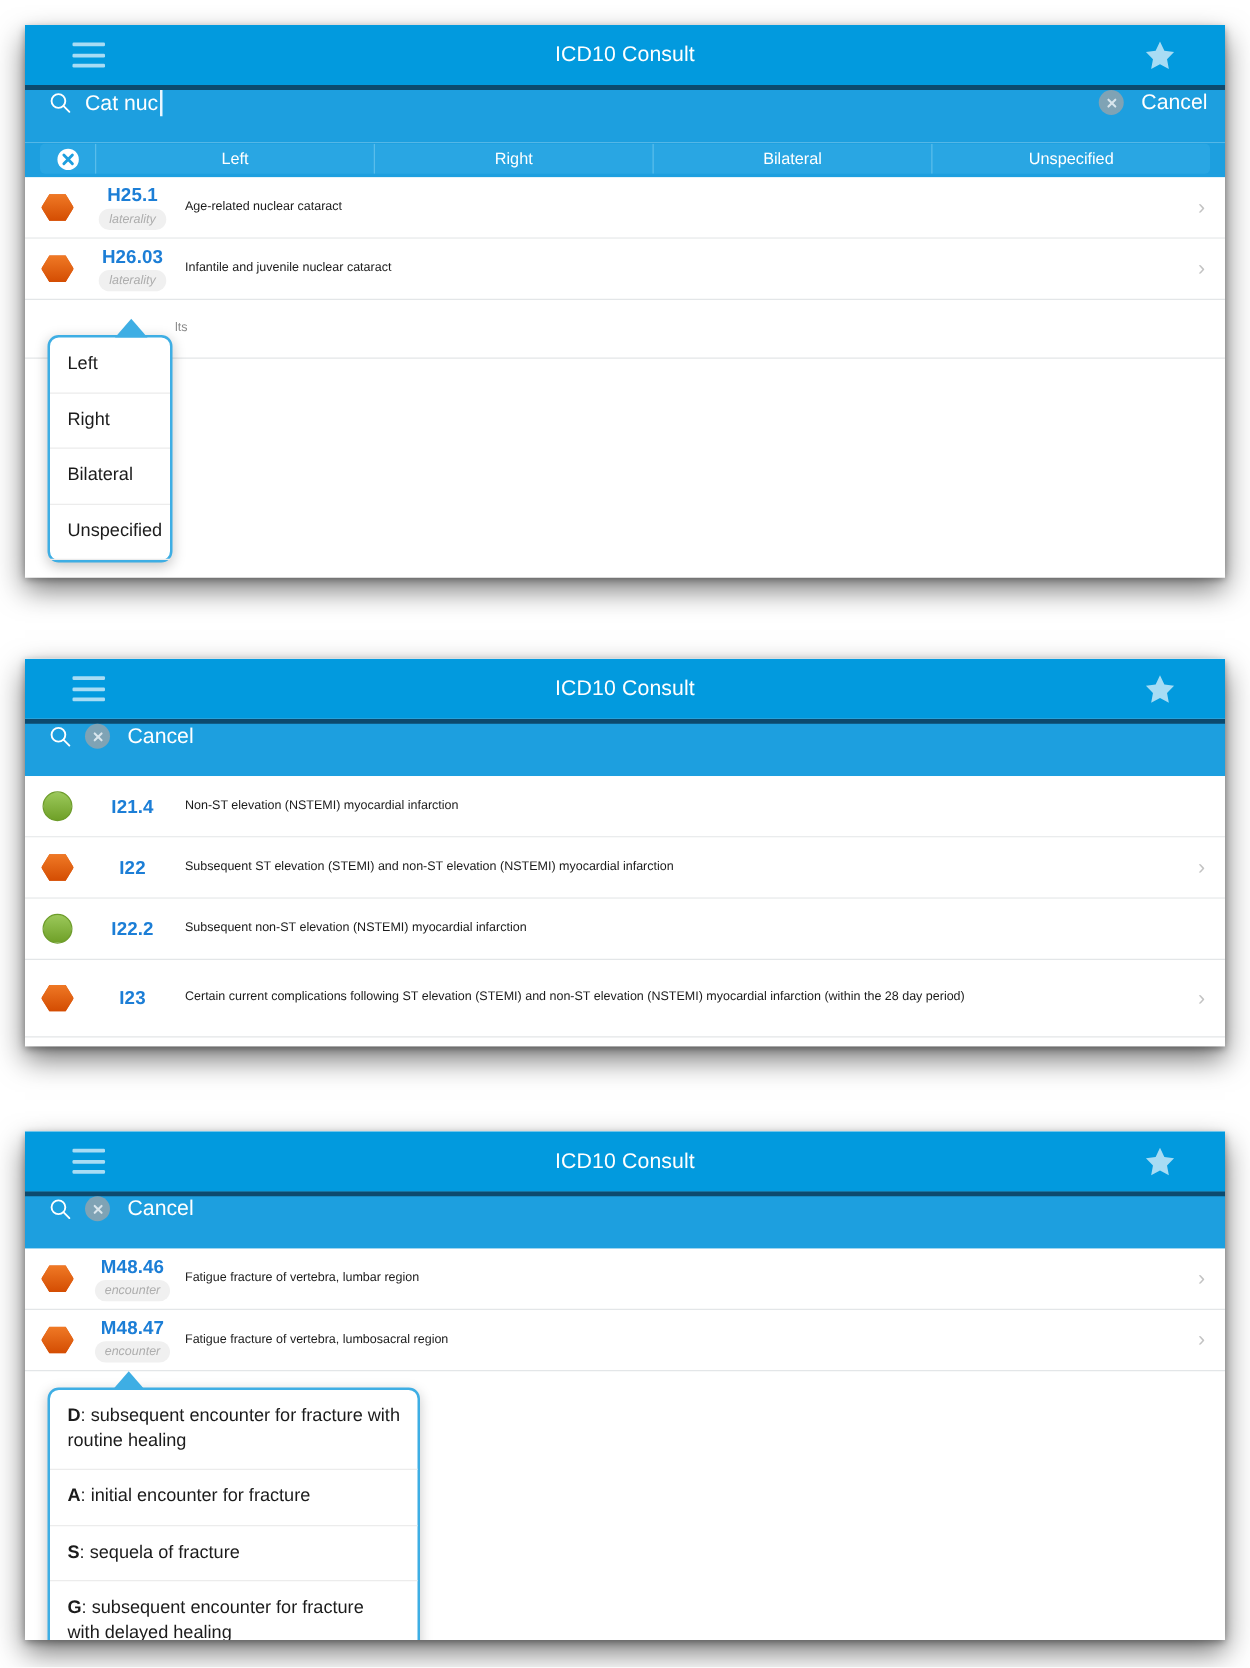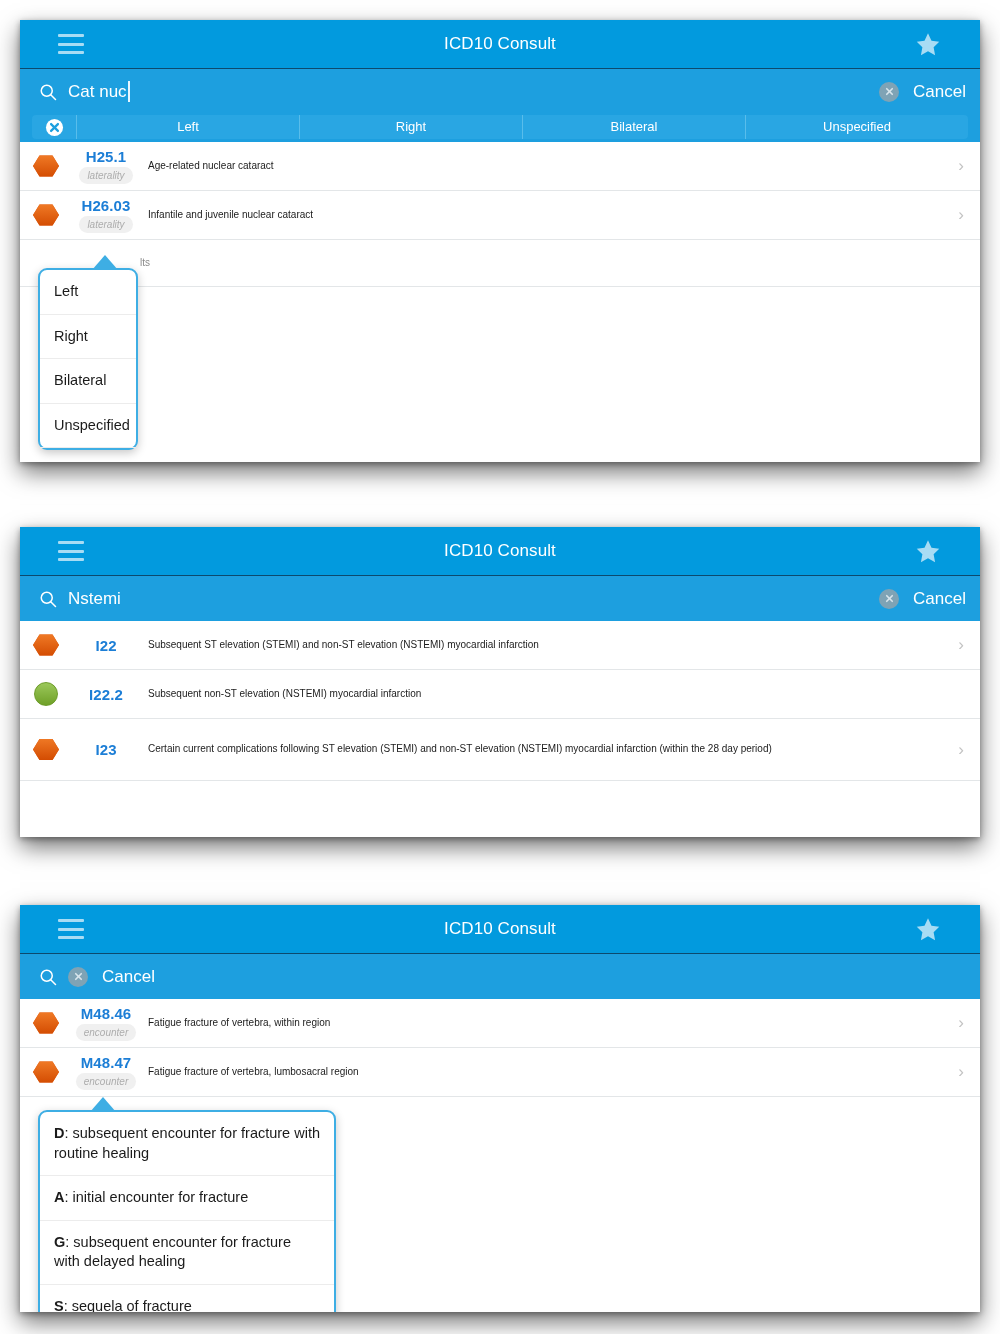--- a/index.html
+++ b/index.html
@@ -35,22 +35,22 @@
   }
   .hamburger { position:relative; z-index:2; width:26px; height:20px; display:flex; flex-direction:column; justify-content:space-between; cursor:pointer; }
   .hamburger i { display:block; height:3px; border-radius:1px; background:#a8dcf4; }
   .nav-spacer { flex:1; }
   .star-btn { position:relative; z-index:2; cursor:pointer; line-height:0; }
   .star-btn svg { display:block; }
 
   
   .searchbar {
     height:46px; background:#1d9fdf;
-    display:flex; align-items:center; padding: 0 14px 0 18px;
-    border-top:1px solid #0c4a6e;
+    display:flex; align-items:flex-start; padding: 0 14px 0 18px;
+    border-top:4px solid #0c4a6e;
   }
   .search-icon { flex:0 0 auto; margin-right:10px; line-height:0; }
   .search-text-wrap { flex:1; display:flex; align-items:center; min-width:0; }
   .search-text { color:#ffffff; font-size:17px; white-space:nowrap; overflow:hidden; }
   .caret { width:2px; height:21px; background:#e9f6ff; margin-left:1px; }
   .clear-btn { flex:0 0 auto; width:20px; height:20px; border-radius:50%; background:#7fa3b5; display:flex; align-items:center; justify-content:center; margin-right:14px; cursor:pointer; }
   .clear-btn svg { display:block; }
   .cancel-btn { flex:0 0 auto; color:#ffffff; font-size:17px; cursor:pointer; }
 
   
@@ -207,33 +207,40 @@
         </div>
       </div>
 
       <div class="searchbar">
         <span class="search-icon">
           <svg width="20" height="20" viewBox="0 0 24 24">
               <circle cx="10.5" cy="10.5" r="6.6" fill="none" stroke="#ffffff" stroke-width="1.8"></circle>
               <line x1="15.3" y1="15.3" x2="21" y2="21" stroke="#ffffff" stroke-width="1.8" stroke-linecap="round"></line>
             </svg>
         </span>
-        <span class="search-text-wrap">
-          <span class="search-text" placeholder="Search">Nstemi</span>
-        </span>
         <span class="clear-btn">
           <svg width="11" height="11" viewBox="0 0 12 12">
               <line x1="3" y1="3" x2="9" y2="9" stroke="#d9e6ed" stroke-width="1.8" stroke-linecap="round"></line>
               <line x1="9" y1="3" x2="3" y2="9" stroke="#d9e6ed" stroke-width="1.8" stroke-linecap="round"></line>
             </svg>
         </span>
         <span class="cancel-btn">Cancel</span>
       </div>
 
       <div class="rows">
+        <div class="row" style="min-height:49px">
+          <div class="row-marker">
+              <div class="circle"></div>
+            </div>
+          <div class="code-col nobadge">
+              <span class="code">I21.4</span>
+            </div>
+          <div class="desc">Non-ST elevation (NSTEMI) myocardial infarction</div>
+          <div class="chev"></div>
+        </div>
         <div class="row" style="min-height:49px">
           <div class="row-marker">
               <div class="hexagon"></div>
             </div>
           <div class="code-col nobadge">
               <span class="code">I22</span>
             </div>
           <div class="desc">Subsequent ST elevation (STEMI) and non-ST elevation (NSTEMI) myocardial infarction</div>
           <div class="chev">›</div>
         </div>
@@ -296,39 +303,39 @@
 
       <div class="rows">
         <div class="row" style="min-height:49px">
           <div class="row-marker">
               <div class="hexagon"></div>
             </div>
           <div class="code-col">
             <span class="code">M48.46</span>
             <span class="badge">encounter</span>
           </div>
-          <div class="desc">Fatigue fracture of vertebra, within region</div>
+          <div class="desc">Fatigue fracture of vertebra, lumbar region</div>
           <div class="chev">›</div>
         </div>
         <div class="row" style="min-height:49px">
           <div class="row-marker">
               <div class="hexagon"></div>
             </div>
           <div class="code-col">
             <span class="code">M48.47</span>
             <span class="badge">encounter</span>
           </div>
           <div class="desc">Fatigue fracture of vertebra, lumbosacral region</div>
           <div class="chev">›</div>
         </div>
       </div>
 
       <div class="popover" style="left:18px; top:205px; width:298px;">
         <div class="pop-arrow" style="left:50px"></div>
         <div class="pop-item"><b>D</b><span>: subsequent encounter for fracture with routine healing</span></div>
         <div class="pop-item"><b>A</b><span>: initial encounter for fracture</span></div>
+        <div class="pop-item"><b>S</b><span>: sequela of fracture</span></div>
         <div class="pop-item"><b>G</b><span>: subsequent encounter for fracture with delayed healing</span></div>
-        <div class="pop-item"><b>S</b><span>: sequela of fracture</span></div>
       </div>
     </div>
   </div>
 
 </div>
 
 </body></html>

